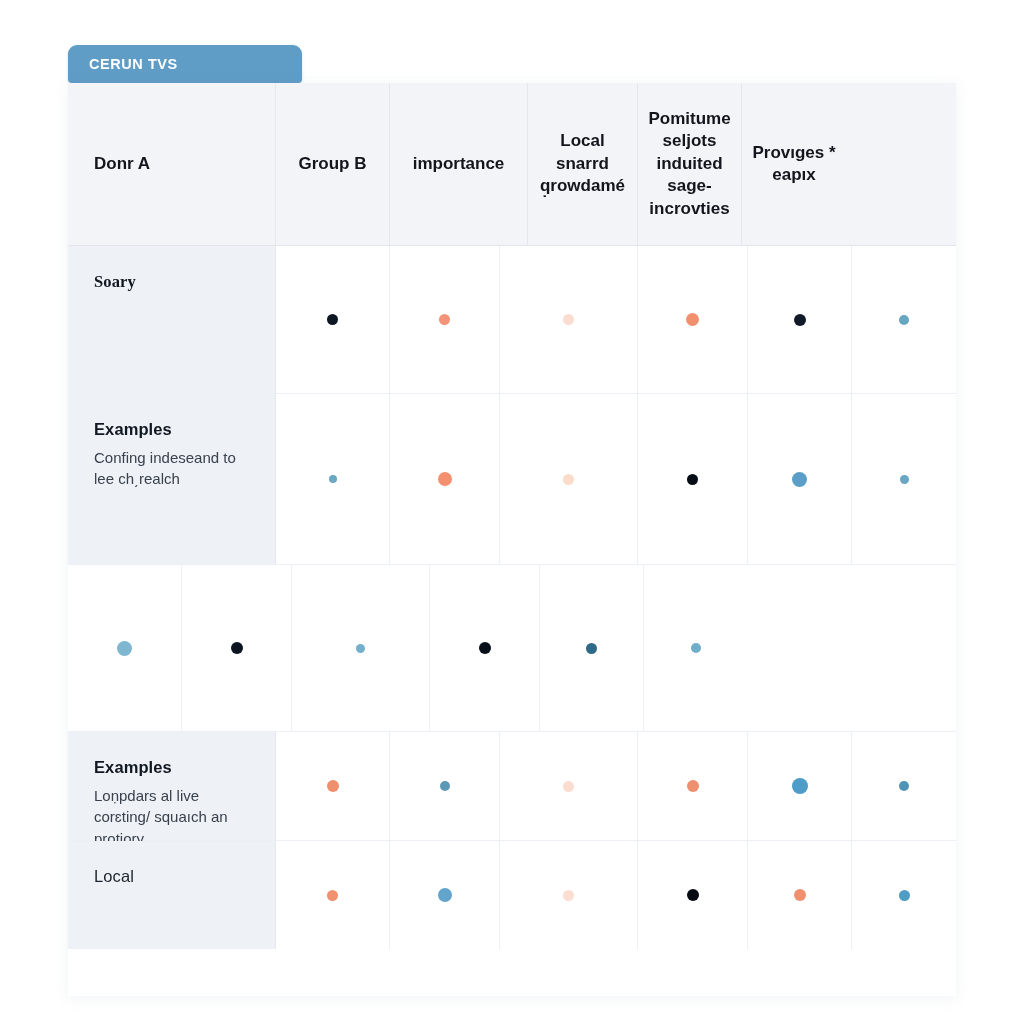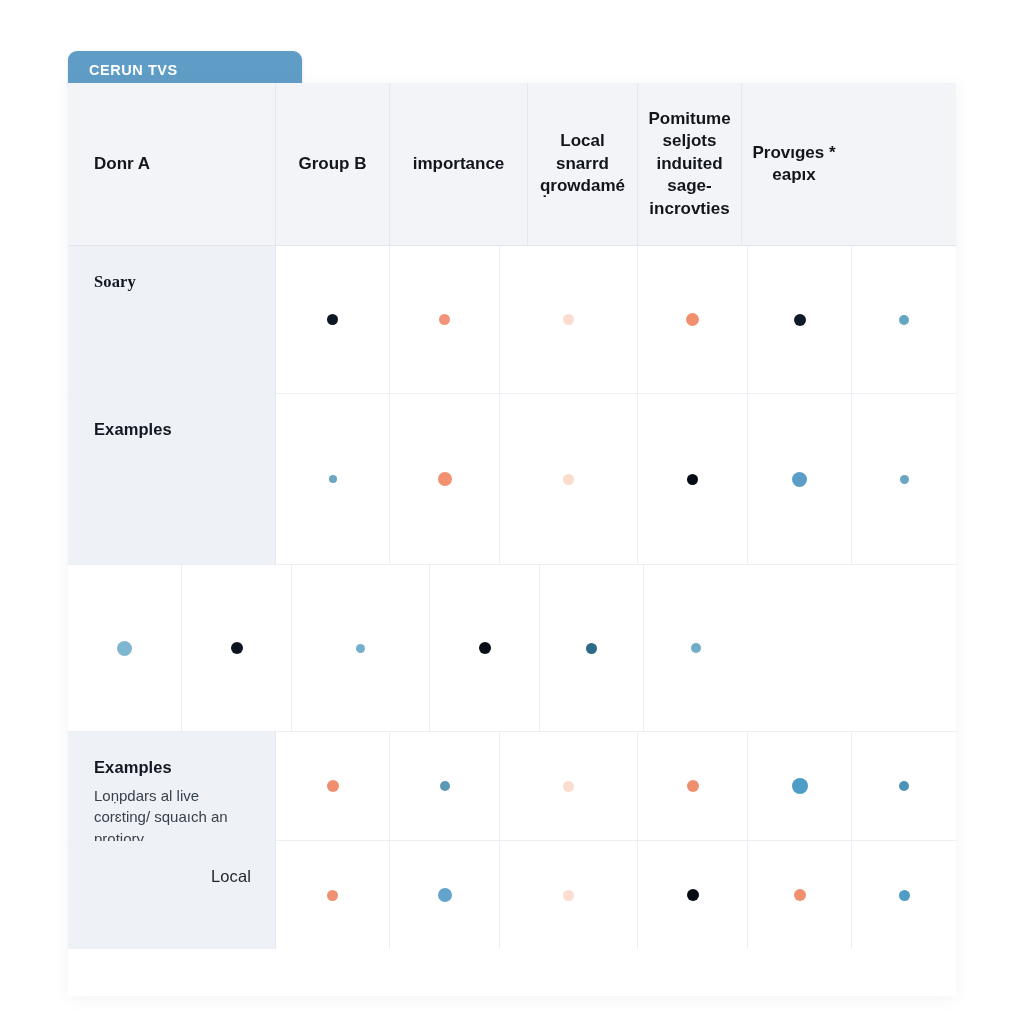--- a/index.html
+++ b/index.html
@@ -39,21 +39,20 @@
     background: #5f9cc6;
     border-radius: 9px 9px 4px 4px;
     display: flex;
     align-items: center;
     padding-left: 21px;
     color: #ffffff;
     font-size: 14.5px;
     font-weight: bold;
     letter-spacing: 0.55px;
     box-shadow: 0 1px 3px rgba(60,100,130,0.22);
-    margin-top: 6px;
   }
 
   
   #table {
     position: absolute;
     left: 68px;
     top: 83px;
     width: 888px;
     height: 913px;
     background: #ffffff;
@@ -189,20 +188,21 @@
           <div class="cell-dot" style="width: 104px; flex: 0 0 104px;">
             <span class="dot" style="width: 12px; height: 12px; background: rgb(17, 27, 40);"></span>
           </div>
           <div class="cell-dot" style="width: 104px; flex: 0 0 104px;">
             <span class="dot" style="width: 10px; height: 10px; background: rgb(101, 166, 192);"></span>
           </div>
         </div>
         <div class="trow" style="height: 170px;">
           <div class="cell-label" style="width: 208px; flex: 0 0 208px;">
             <div class="row-title">Examples</div>
+            <div class="row-desc">Confing indeseand to lee ch͵realch</div>
           </div>
           <div class="cell-dot" style="width: 114px; flex: 0 0 114px;">
             <span class="dot" style="width: 8px; height: 8px; background: rgb(107, 167, 194);"></span>
           </div>
           <div class="cell-dot" style="width: 110px; flex: 0 0 110px;">
             <span class="dot" style="width: 14px; height: 14px; background: rgb(243, 144, 111);"></span>
           </div>
           <div class="cell-dot" style="width: 138px; flex: 0 0 138px;">
             <span class="dot" style="width: 11px; height: 11px; background: rgb(251, 219, 201);"></span>
           </div>
@@ -253,21 +253,21 @@
           <div class="cell-dot" style="width: 110px; flex: 0 0 110px;">
             <span class="dot" style="width: 12px; height: 12px; background: rgb(238, 143, 111);"></span>
           </div>
           <div class="cell-dot" style="width: 104px; flex: 0 0 104px;">
             <span class="dot" style="width: 16px; height: 16px; background: rgb(78, 156, 200);"></span>
           </div>
           <div class="cell-dot" style="width: 104px; flex: 0 0 104px;">
             <span class="dot" style="width: 10px; height: 10px; background: rgb(78, 147, 181);"></span>
           </div>
         </div>
-        <div class="trow" style="height: 108px; text-align: right;">
+        <div class="trow" style="height: 108px;">
           <div class="cell-label" style="width: 208px; flex: 0 0 208px;">
             <div class="row-title plain">Local</div>
           </div>
           <div class="cell-dot" style="width: 114px; flex: 0 0 114px;">
             <span class="dot" style="width: 11px; height: 11px; background: rgb(240, 146, 114);"></span>
           </div>
           <div class="cell-dot" style="width: 110px; flex: 0 0 110px;">
             <span class="dot" style="width: 14px; height: 14px; background: rgb(98, 164, 203);"></span>
           </div>
           <div class="cell-dot" style="width: 138px; flex: 0 0 138px;">

